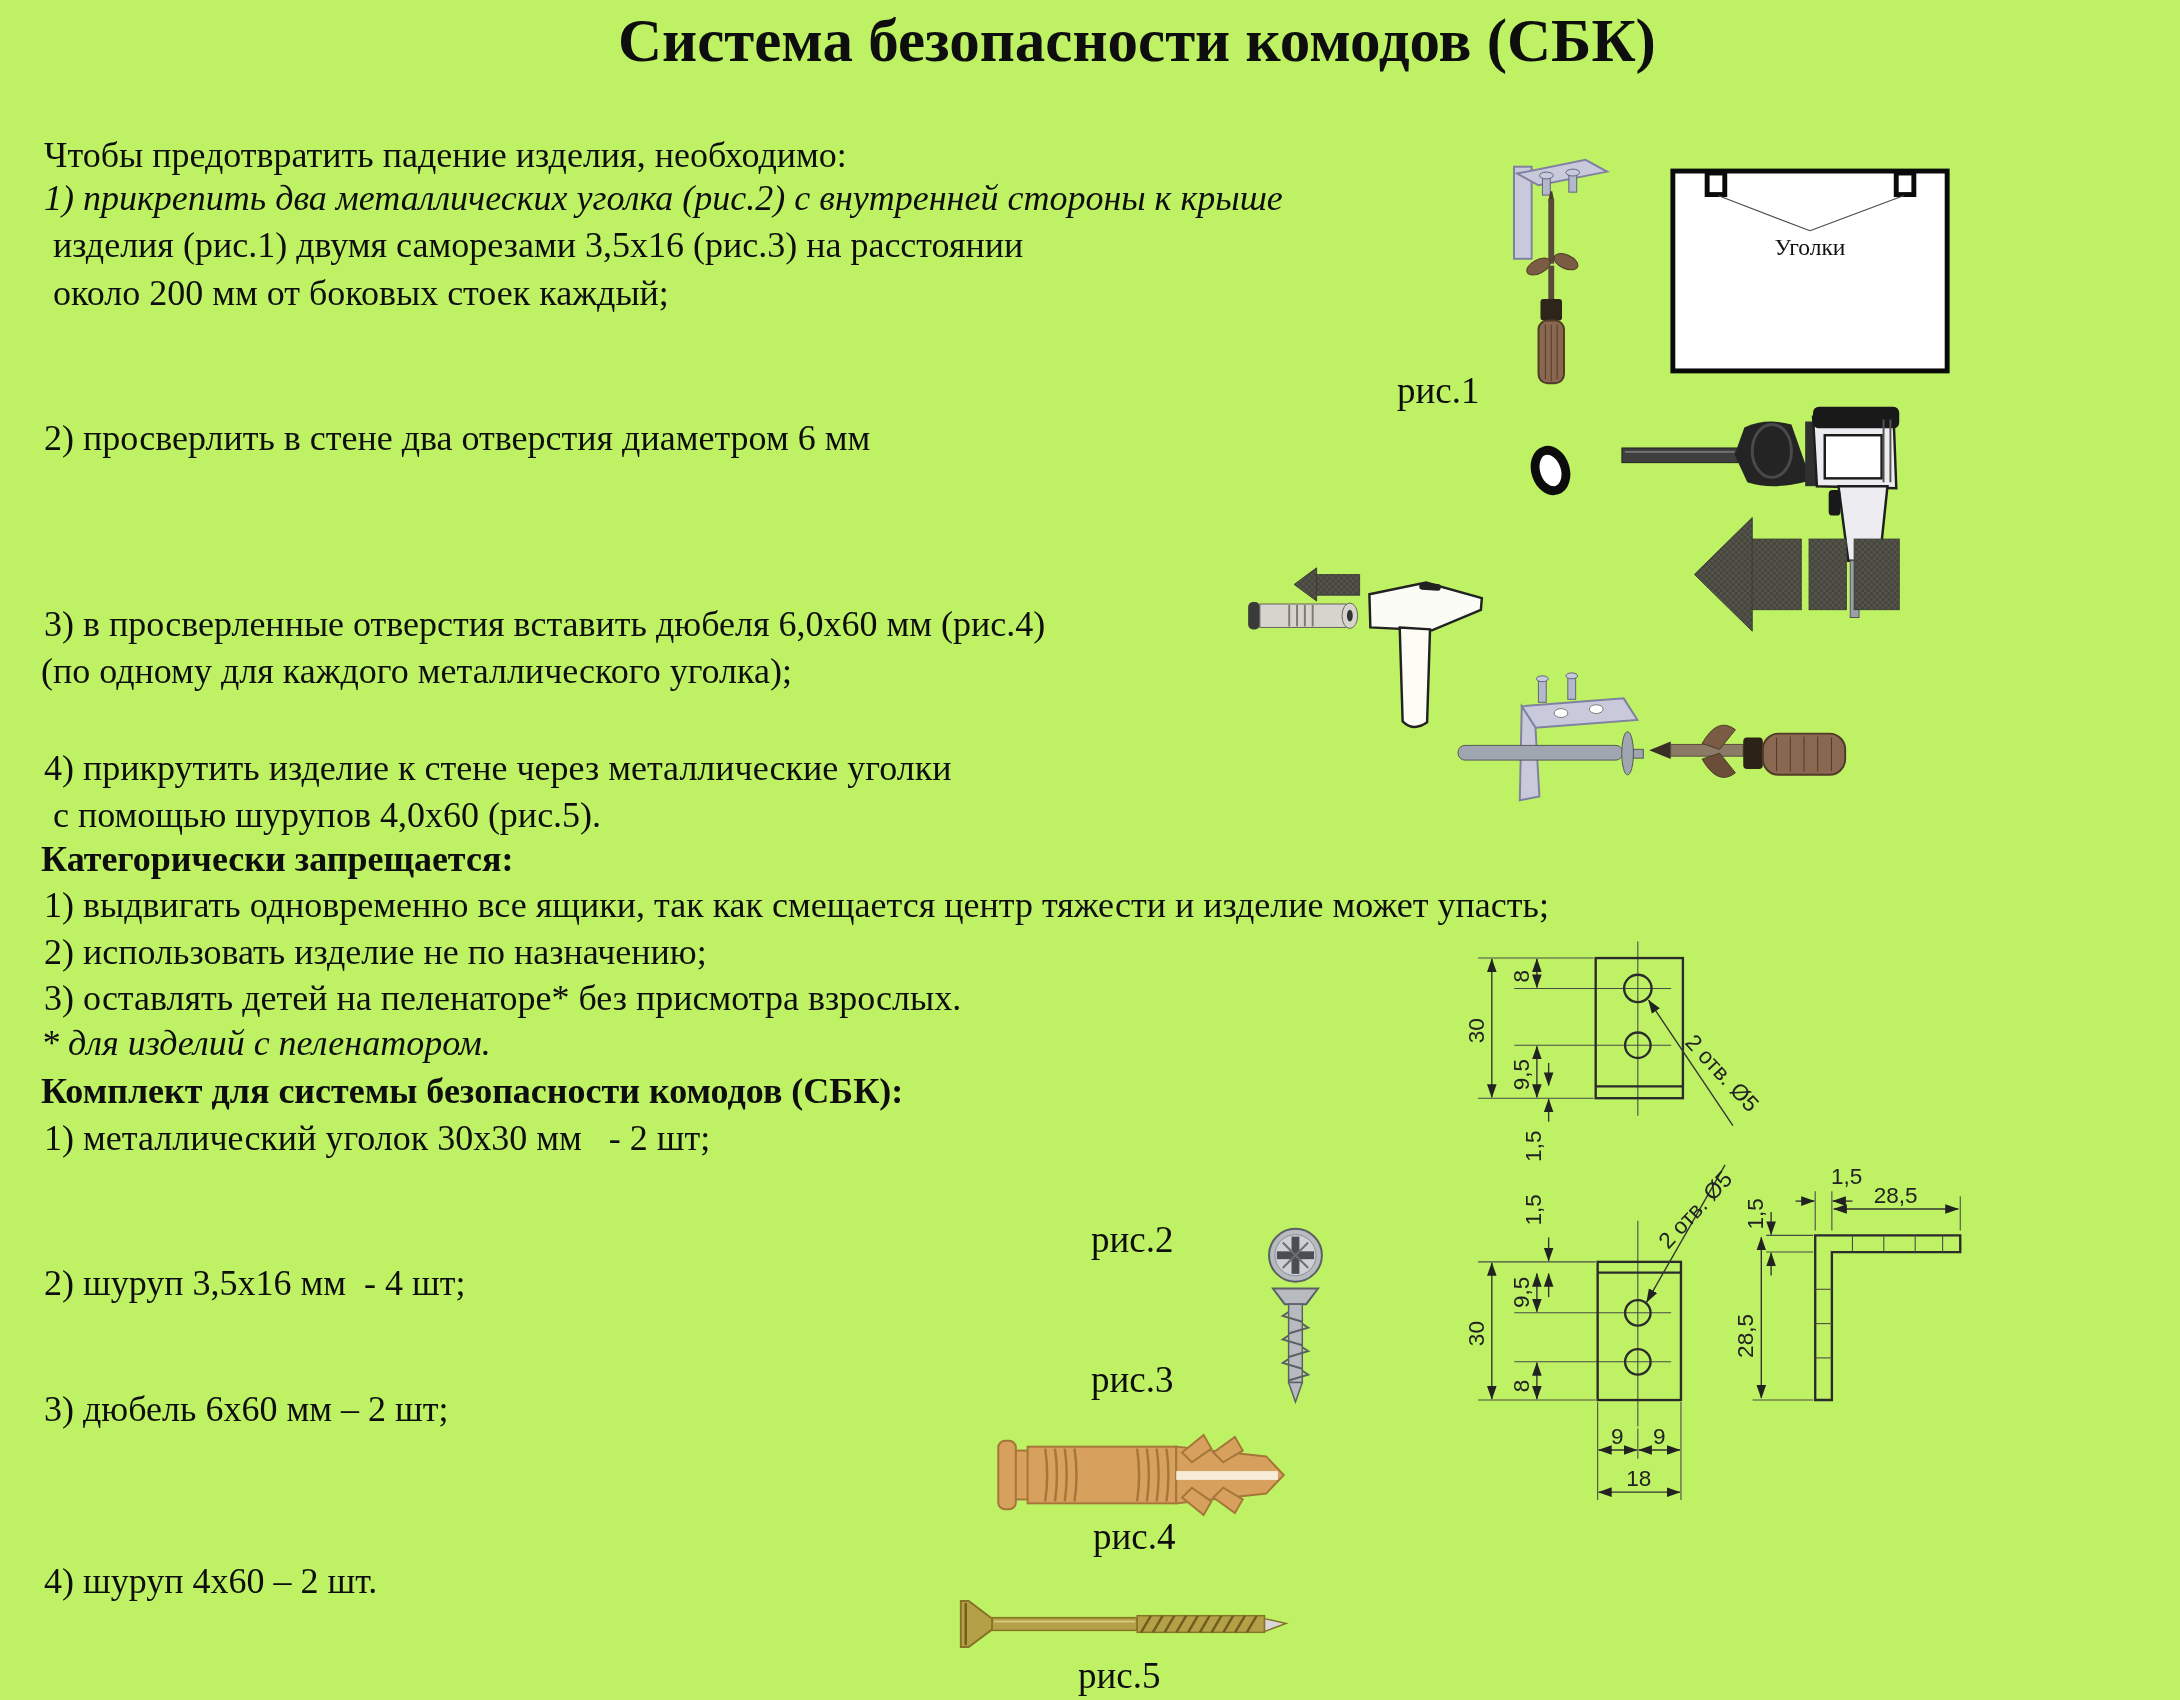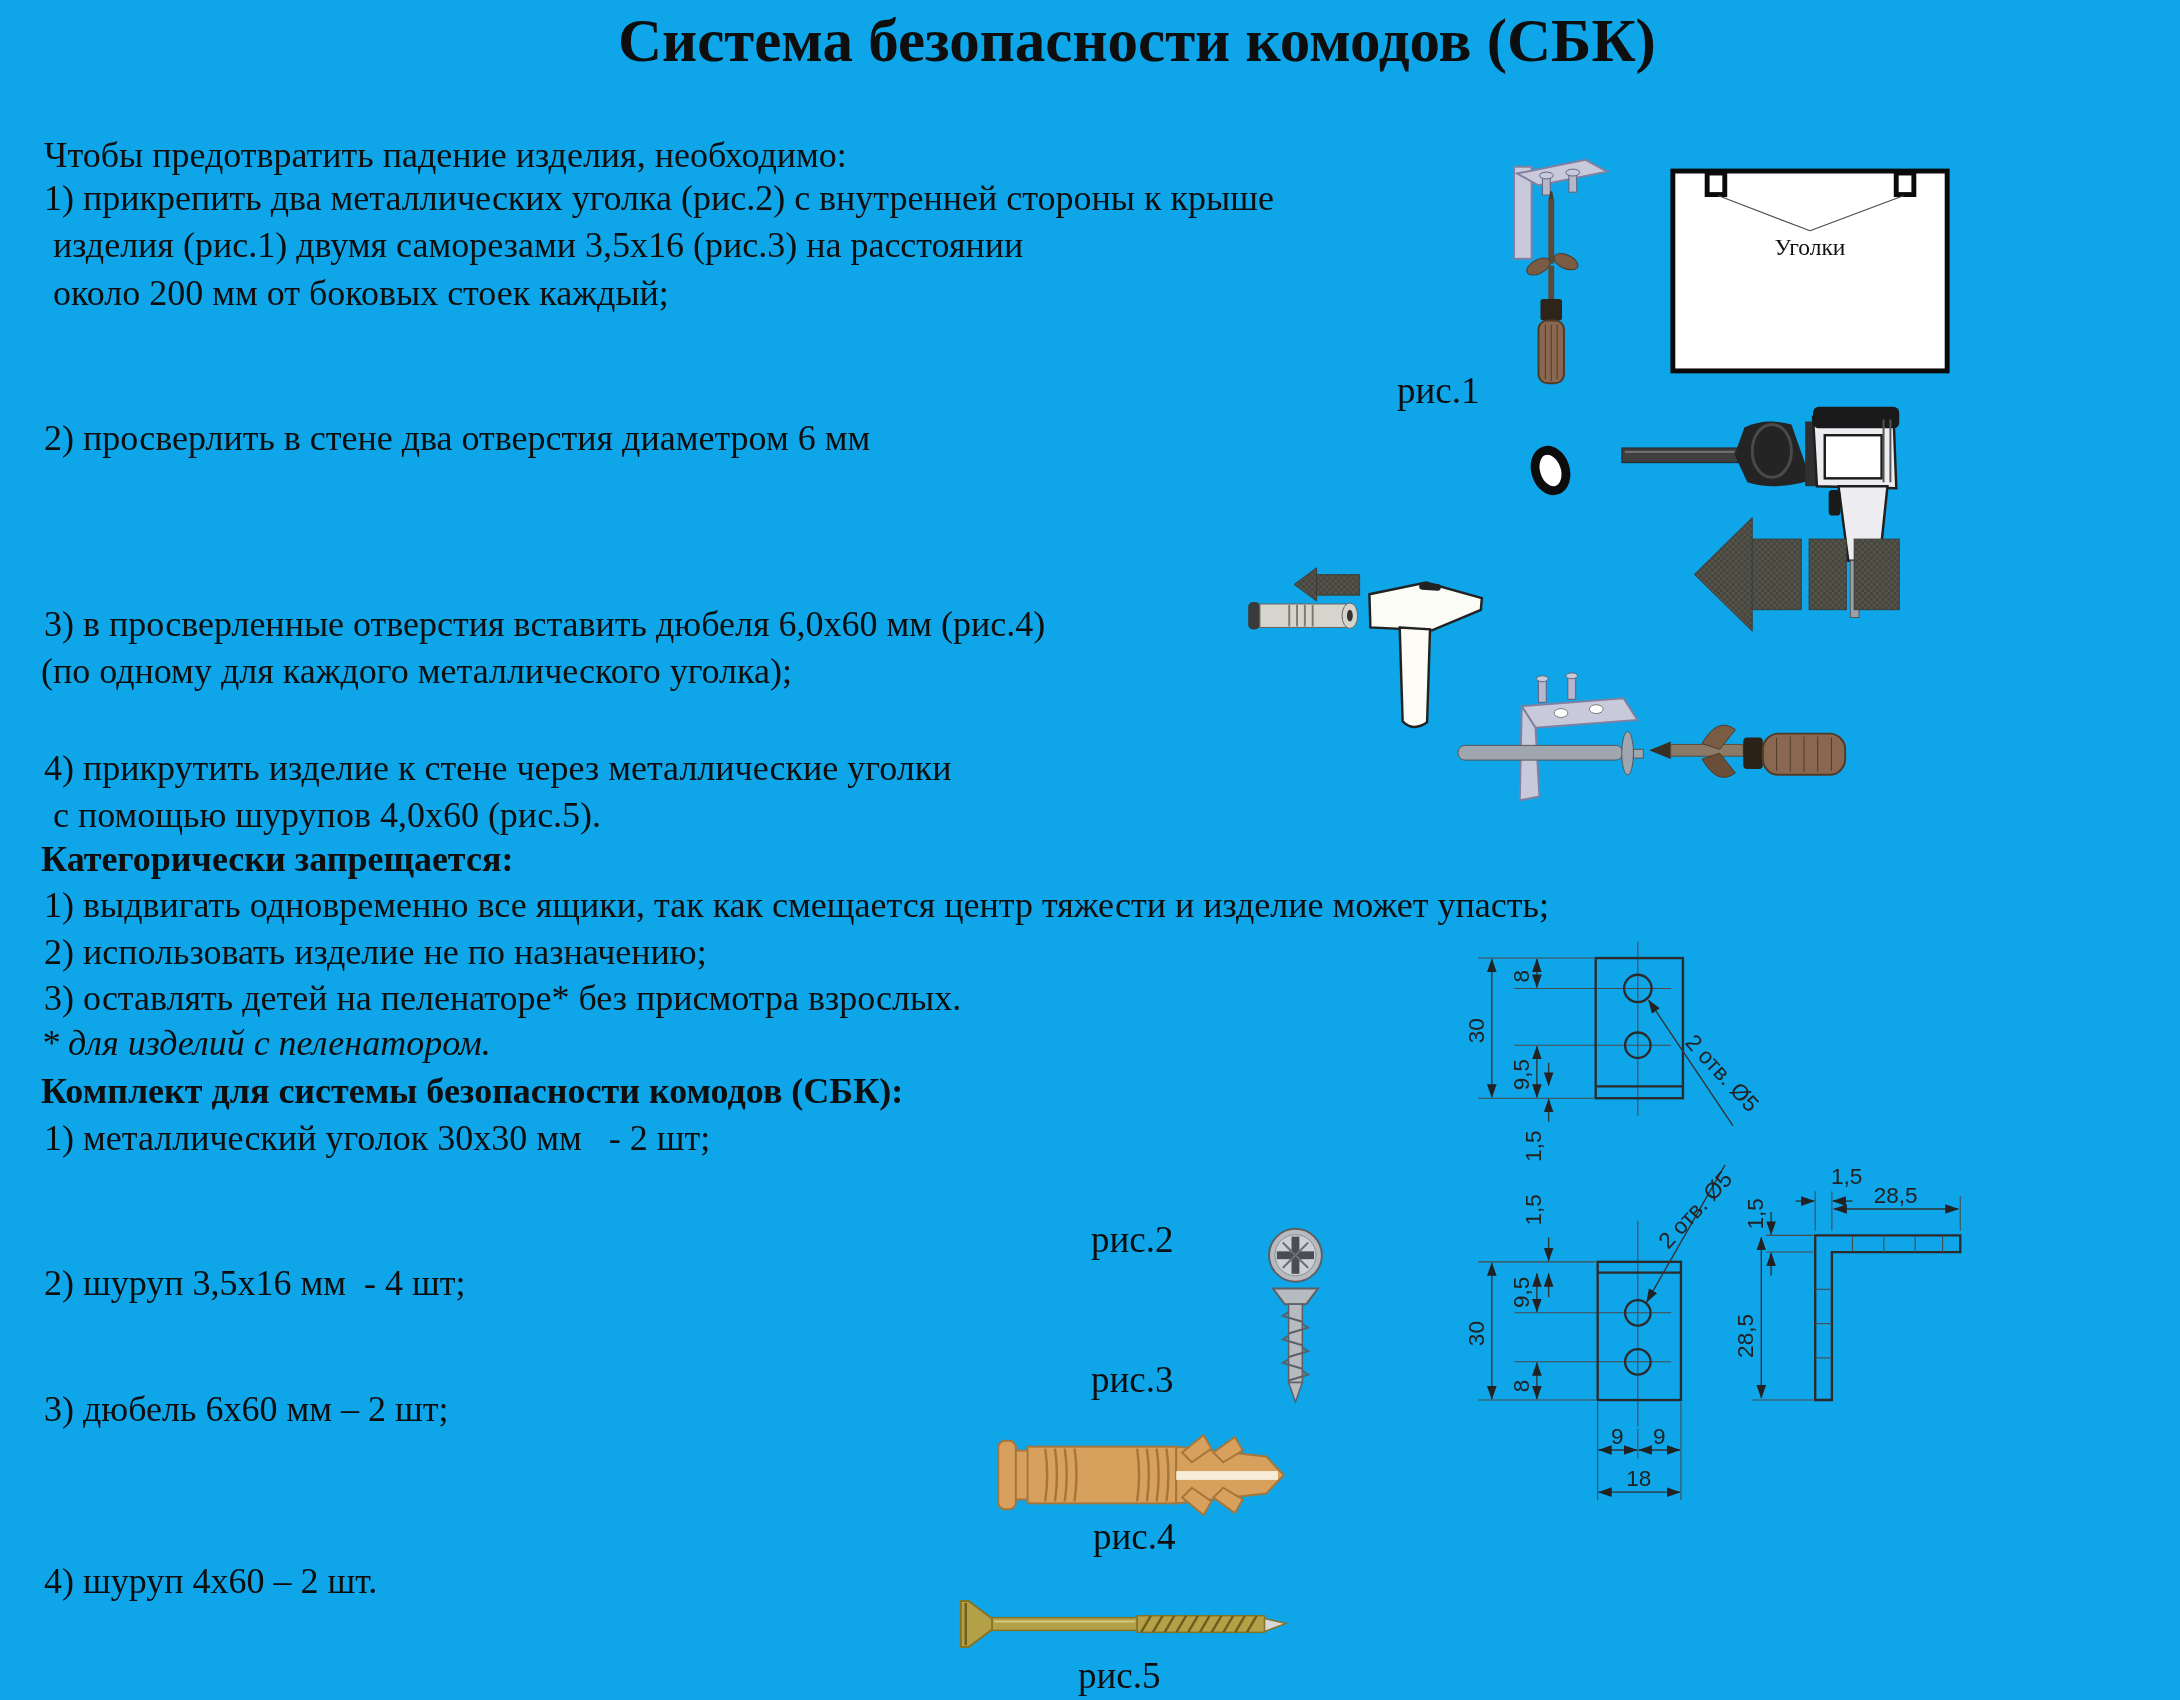--- a/index.html
+++ b/index.html
@@ -1,16 +1,16 @@
 <!DOCTYPE html>
 <html style="--bracket: #c9c9dc; --bracket_stroke: #8080a0; --dowel: #d7a05c; --dowel_stroke: #a5763a; --gold: #b3a047; --steel: #a0a6b0; --arrow: #52524a; --handle_brown: #8a6750;"><head>
 <meta charset="utf-8">
 <style>
   html,body{margin:0;padding:0;background:#888;}
-  #page{position:relative;width:2181px;height:1701px;background:#0ea5e9;overflow:hidden;
+  #page{position:relative;width:2181px;height:1701px;background:#bef264;overflow:hidden;
         font-family:"Liberation Serif", serif;color:#0e0e0e;}
   .tl{position:absolute;font-size:36px;line-height:1.2;white-space:pre;color:#0e0e0e;}
   .b{font-weight:bold;font-family:Liberation Serif, serif;}
   .i{font-style:italic;}
   #title{position:absolute;top:5.9px;left:0;right:0;text-align:center;padding-left:93px;
          font-size:61px;font-weight:bold;white-space:pre;}
   .figlabel{position:absolute;font-size:37px;white-space:pre;}
   svg{position:absolute;overflow:visible;}
   .med{stroke:#2b2b2b;stroke-width:2.4;fill:none;}
   .thin{stroke:#4a4a4a;stroke-width:1.1;fill:none;}
@@ -20,21 +20,21 @@
 </style>
 </head>
 <body>
 
 <div id="page">
 
   <div id="title">Система безопасности комодов (СБК)</div>
 
   <div class="tl" style="top:134px;left:44px;">Чтобы предотвратить падение изделия, необходимо:</div>
 
-  <div class="tl" style="top:177px;left:44px;">1) прикрепить два металлических уголка (рис.2) с внутренней стороны к крыше</div>
+  <div class="tl" style="top:177px;left:44px;font-style:italic;">1) прикрепить два металлических уголка (рис.2) с внутренней стороны к крыше</div>
   <div class="tl" style="top:224px;left:44px;"> изделия (рис.1) двумя саморезами 3,5х16 (рис.3) на расстоянии</div>
   <div class="tl" style="top:272px;left:44px;"> около 200 мм от боковых стоек каждый;</div>
 
   <div class="tl" style="top:417px;left:44px;">2) просверлить в стене два отверстия диаметром 6 мм</div>
 
   <div class="tl" style="top:603px;left:44px;">3) в просверленные отверстия вставить дюбеля 6,0х60 мм (рис.4)</div>
   <div class="tl" style="top:650px;left:41px;">(по одному для каждого металлического уголка);</div>
 
   <div class="tl" style="top:747px;left:44px;">4) прикрутить изделие к стене через металлические уголки</div>
   <div class="tl" style="top:794px;left:44px;"> с помощью шурупов 4,0х60 (рис.5).</div>

